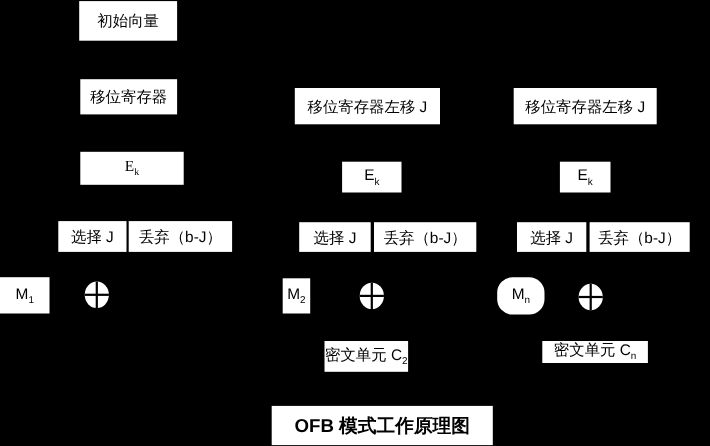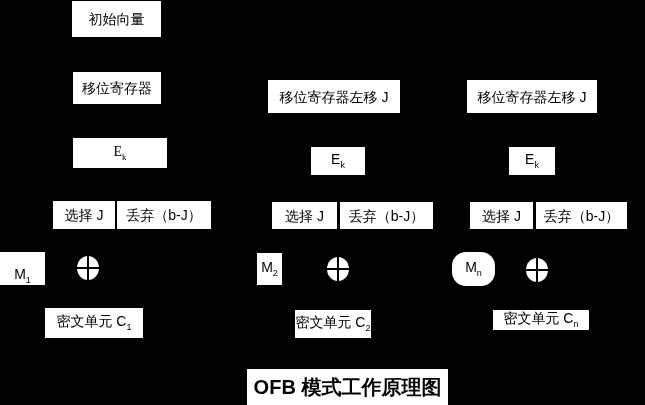--- a/index.html
+++ b/index.html
@@ -50,21 +50,21 @@
     margin-left: -1px;
     width: 2px;
     background: #000000;
   }
   
   .c1-iv      { left: 72px;  top: 1px;   width: 89px;  height: 36px; }
   .c1-shift   { left: 73px;  top: 72px;  width: 88px;  height: 32px; }
   .c1-e       { left: 73px;  top: 138px; width: 94px;  height: 30px; }
   .c1-select  { left: 53px;  top: 201px; width: 62px;  height: 28px; }
   .c1-discard { left: 117px; top: 201px; width: 94px;  height: 28px; }
-  .c1-m       { left: 0px;   top: 252px; width: 45px;  height: 33px; align-items: flex-end; }
+  .c1-m       { left: 0px;   top: 252px; width: 45px;  height: 33px; }
   .c1-xor     { left: 77px;  top: 256px; }
   .c1-cipher  { left: 45px;  top: 308px; width: 98px;  height: 30px; }
   
   .c2-shift   { left: 268px; top: 80px;  width: 132px; height: 33px; }
   .c2-e       { left: 311px; top: 147px; width: 54px;  height: 28px; }
   .c2-select  { left: 272px; top: 202px; width: 65px;  height: 27px; }
   .c2-discard { left: 340px; top: 202px; width: 93px;  height: 27px; }
   .c2-m       { left: 257px; top: 253px; width: 25px;  height: 32px; }
   .c2-xor     { left: 327px; top: 257px; }
   .c2-cipher  { left: 295px; top: 310px; width: 76px;  height: 28px; }
@@ -73,44 +73,41 @@
   .c3-e       { left: 509px; top: 147px; width: 46px;  height: 28px; }
   .c3-select  { left: 470px; top: 202px; width: 63px;  height: 27px; }
   .c3-discard { left: 536px; top: 202px; width: 91px;  height: 27px; }
   .c3-m       { left: 452px; top: 252px; width: 43px;  height: 34px; border-radius: 14px; }
   .c3-xor     { left: 526px; top: 258px; }
   .c3-cipher  { left: 493px; top: 310px; width: 96px;  height: 20px; }
   
   .title-box {
     left: 247px; top: 369px; width: 201px; height: 36px;
     font-weight: bold;
-    font-size: 20px;
+    font-size: 17px;
   }
 </style>
 </head>
 <body>
 
 <div id="stage">
 
   <div class="box c1-iv">初始向量</div>
   <div class="box c1-shift">移位寄存器</div>
   <div class="box c1-e serif">
     <span><span>E</span><sub class="sub">k</sub></span>
   </div>
   <div class="box c1-select">选择 J</div>
   <div class="box c1-discard">丢弃（b-J）</div>
   <div class="box c1-m">
     <span><span>M</span><sub class="sub">1</sub></span>
   </div>
   <div class="xor c1-xor">
     <span class="xh"></span>
     <span class="xv"></span>
-  </div>
-  <div class="box c1-cipher">
-    <span><span>密文单元 C</span><sub class="sub">1</sub></span>
   </div>
 
   <div class="box c2-shift">移位寄存器左移 J</div>
   <div class="box c2-e">
     <span><span>E</span><sub class="sub">k</sub></span>
   </div>
   <div class="box c2-select">选择 J</div>
   <div class="box c2-discard">丢弃（b-J）</div>
   <div class="box c2-m">
     <span><span>M</span><sub class="sub">2</sub></span>

